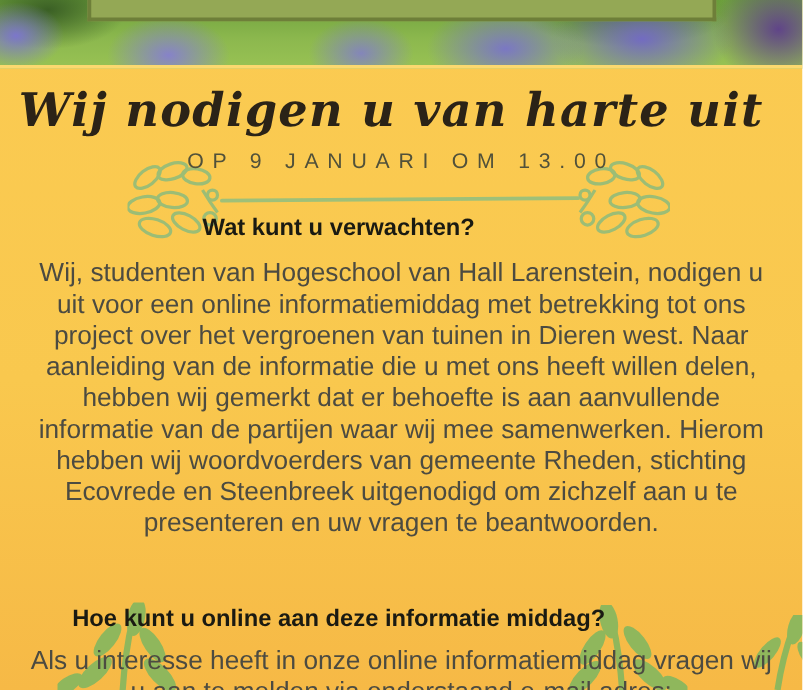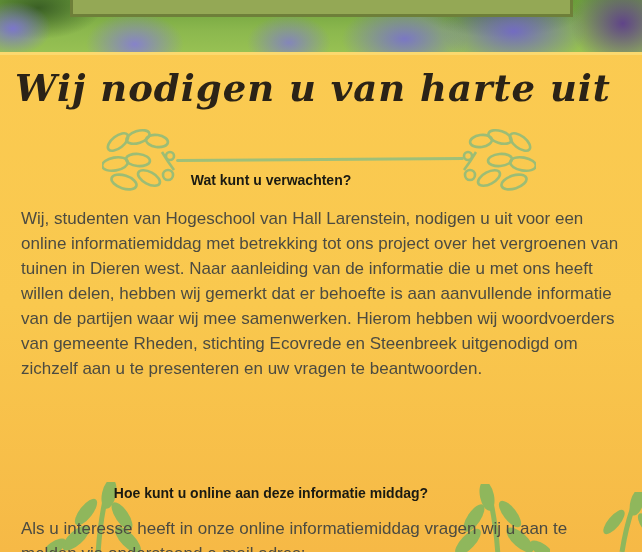--- a/index.html
+++ b/index.html
@@ -30,45 +30,46 @@
     font-size:17px;font-weight:500;letter-spacing:7px;color:#51513a;z-index:2;}
 
   
   .laurel{position:absolute;z-index:1;color:#9cbd75;}
   .laurel-left{left:102px;top:126px;}
   .laurel-right{left:452px;top:126px;transform:scaleX(-1);}
   .brush-line{position:absolute;left:176px;top:158px;width:288px;height:3px;background:#9fc078;border-radius:2px;transform:rotate(-0.4deg);z-index:1;}
 
   
   .h-section{position:absolute;left:0;width:542px;text-align:center;margin:0;
-    font-size:14px;font-weight:bold;color:#1a1a12;z-index:2;}
+    font-size:19px;font-weight:bold;color:#1a1a12;z-index:2;}
   .h1pos{top:172px;}
   .h2pos{top:485px;}
-  .body-block{position:absolute;left:21px;width:600px;text-align:left;
-    font-size:17px;line-height:25px;color:#4c4b41;z-index:2;}
+  .body-block{position:absolute;left:21px;width:600px;text-align:center;
+    font-size:21px;line-height:25px;color:#4c4b41;z-index:2;}
   .b1pos{top:206px;}
   .b2pos{top:516px;}
   .body-block p{margin:0;}
 
   
   .branch{position:absolute;color:#8ab75e;opacity:.95;z-index:1;}
   .branch-left{left:46px;top:482px;}
   .branch-right{left:440px;top:484px;transform:scaleX(-1);}
   .branch-corner{left:592px;top:492px;}
 </style>
 </head>
 <body>
 
 <div class="flyer">
 
   <div class="photo">
     <div class="green-bar"></div>
   </div>
 
   <h1 class="title">Wij nodigen u van harte uit</h1>
+  <div class="subtitle">OP 9 JANUARI OM 13.00</div>
 
   <svg class="laurel laurel-left" width="84" height="74" viewBox="0 0 84 74">
     <g fill="none" stroke="currentColor" stroke-width="2.6">
       <ellipse cx="16" cy="16" rx="12" ry="6" transform="rotate(-38 16 16)"></ellipse>
       <ellipse cx="36" cy="11" rx="12" ry="6" transform="rotate(-18 36 11)"></ellipse>
       <ellipse cx="55" cy="15" rx="11" ry="6" transform="rotate(8 55 15)"></ellipse>
       <ellipse cx="13" cy="38" rx="13" ry="6.5" transform="rotate(-10 13 38)"></ellipse>
       <ellipse cx="36" cy="34" rx="12" ry="6" transform="rotate(5 36 34)"></ellipse>
       <ellipse cx="22" cy="56" rx="13" ry="6.5" transform="rotate(18 22 56)"></ellipse>
       <ellipse cx="47" cy="52" rx="12" ry="6" transform="rotate(28 47 52)"></ellipse>

